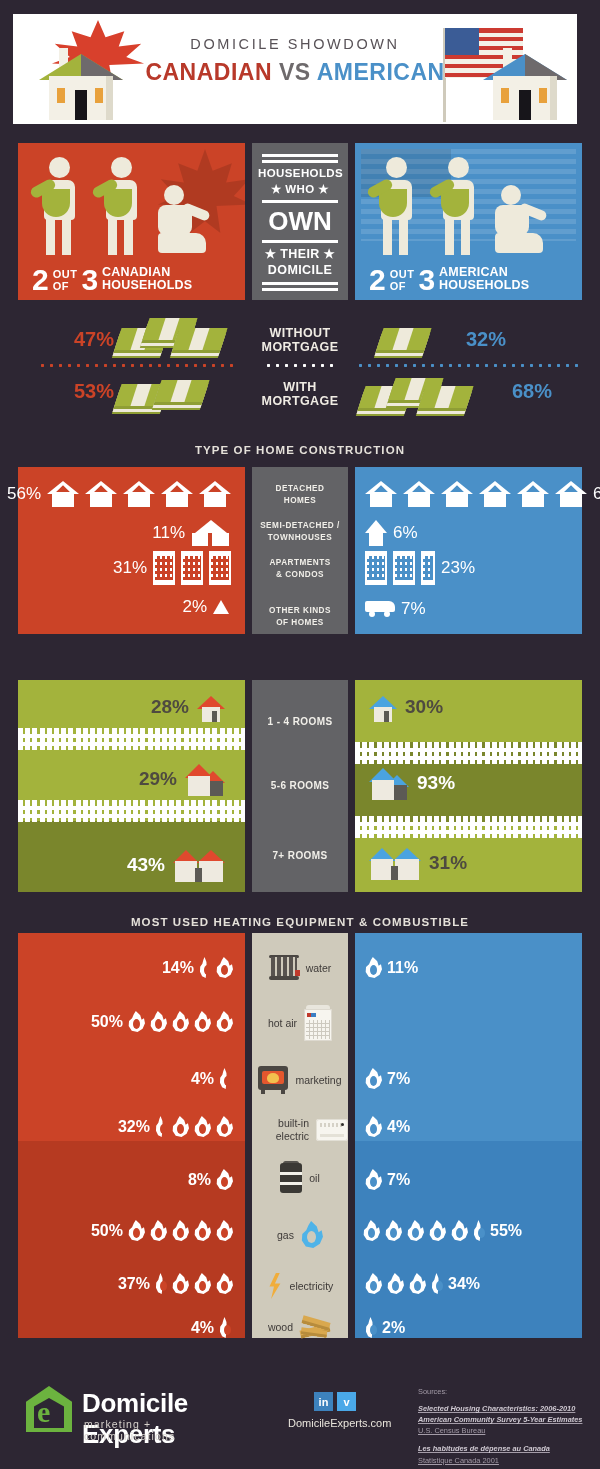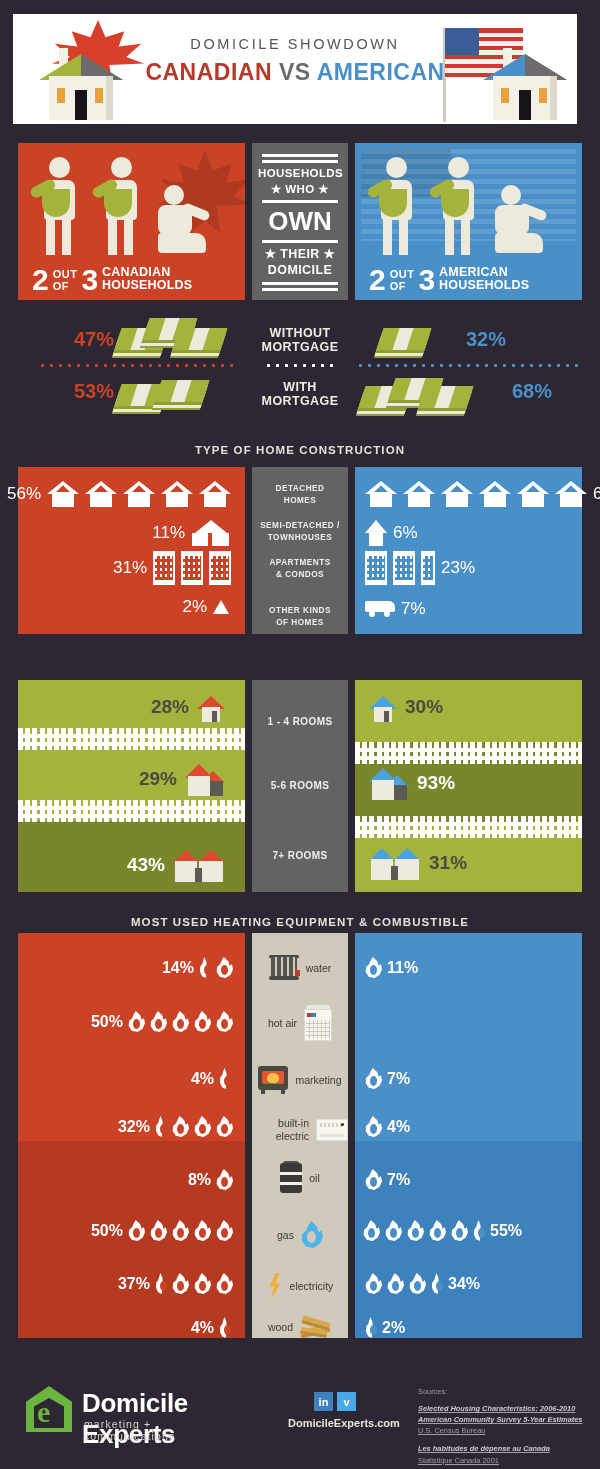--- a/index.html
+++ b/index.html
@@ -286,21 +286,21 @@
   .logo-mark .inner { position:absolute; left:8px; top:12px; width:30px; height:30px; background:#2d2633;
     clip-path: polygon(50% 0, 100% 28%, 100% 100%, 0 100%, 0 28%); }
   .logo-mark .e { position:absolute; left:11px; top:14px; width:22px; height:26px; color:#6cb33f;
     font-size: 30px; font-weight: bold; line-height: 0.8; font-family:"Liberation Serif", serif; }
   .logo-name { position:absolute; left: 56px; top: 2px; color:#fff; font-size: 26px; font-weight: bold; letter-spacing:-0.3px; }
   .logo-tag { position:absolute; left: 58px; top: 32px; color:#d7d2cc; font-size: 10.5px; letter-spacing: 1.1px; }
   .social { position:absolute; left: 314px; top: 1392px; display:flex; gap:4px; }
   .sbtn { width: 19px; height: 19px; background:#3d82bd; color:#fff; font-size:11px; font-weight:bold;
           display:flex; align-items:center; justify-content:center; }
   .sbtn.tw { background:#4aa8e8; }
-  .site { position:absolute; left: 288px; top: 1417px; color:#e9e5dc; font-size: 11px; font-weight:bold; }
+  .site { position:absolute; left: 288px; top: 1417px; color:#e9e5dc; font-size: 11px; font-weight:normal; }
   .sources { position:absolute; left: 418px; top: 1386px; width: 175px; color:#a49ca8; font-size: 7.4px; line-height: 1.5;}
   .sources .ttl { margin-bottom: 6px; }
   .sources b { color:#cfc9d2; font-style: italic; }
   .sources .grp { margin-bottom: 7px; font-style: italic; text-decoration: underline; }
 </style>
 </head>
 <body>
 
 <div class="page">
 

